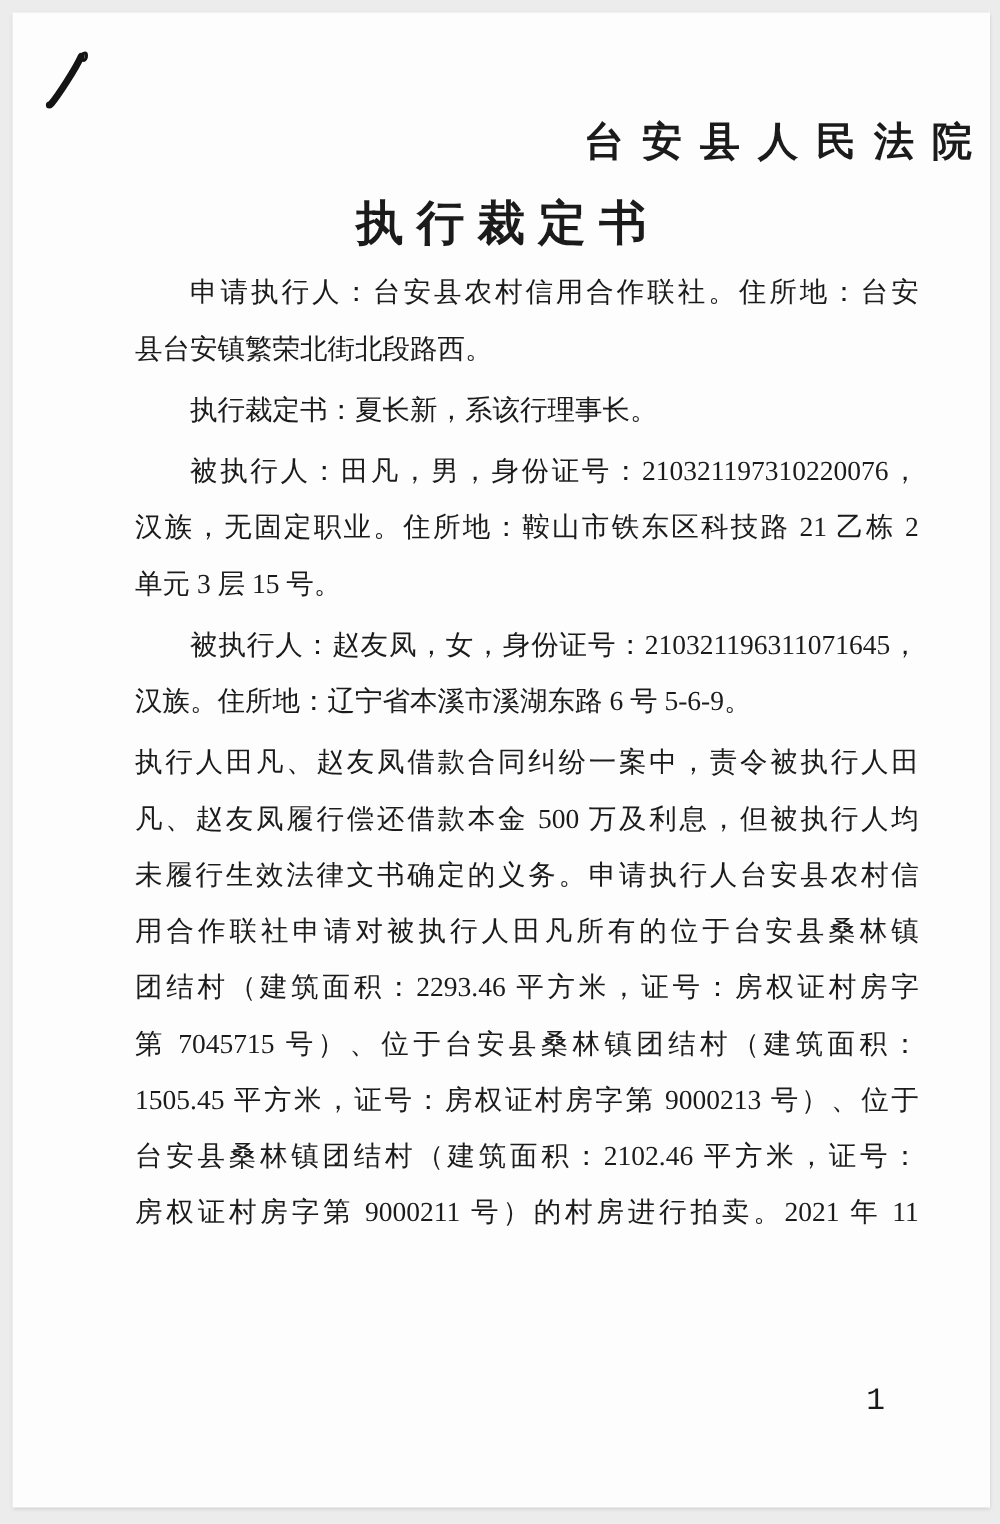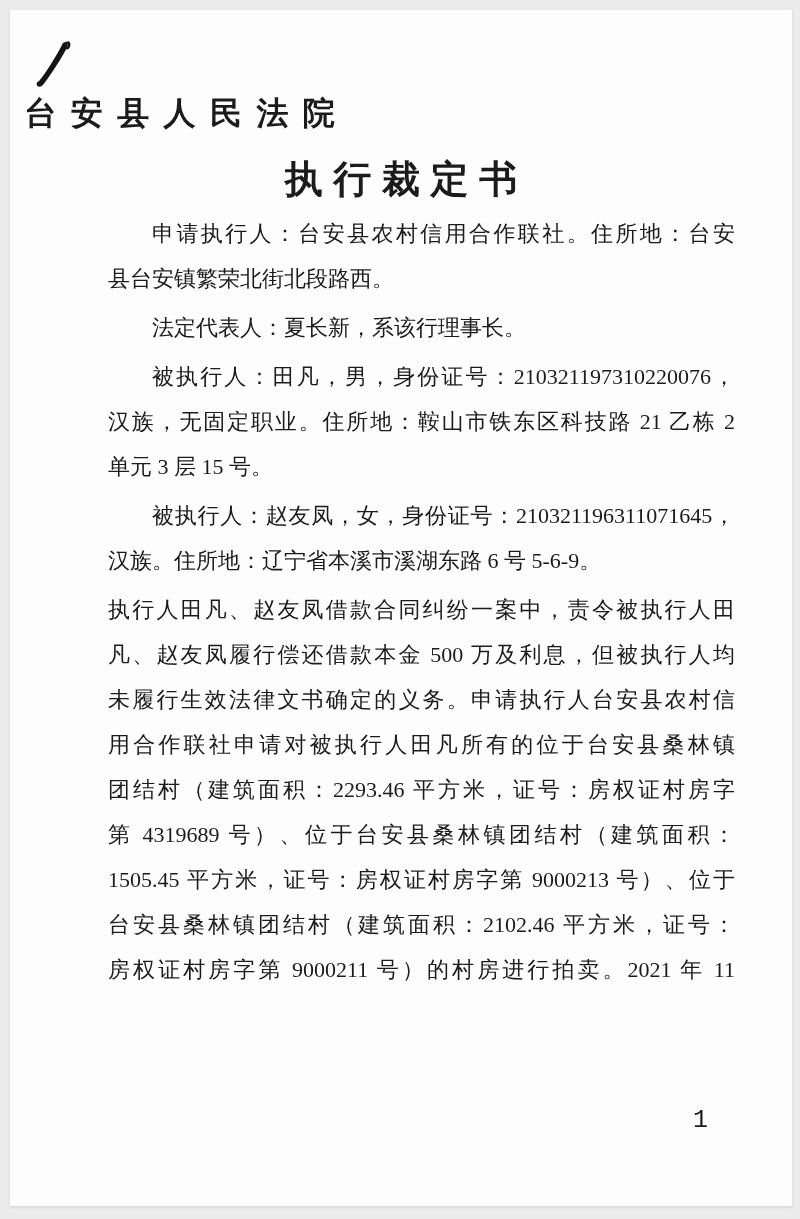--- a/index.html
+++ b/index.html
@@ -17,21 +17,21 @@
     box-shadow: 0 1px 3px rgba(0,0,0,0.12);
     color: #1b1b1b;
   }
   .pen-mark {
     position: absolute;
     left: 22px; top: 20px;
     width: 46px; height: 60px;
   }
   .court-name {
     margin-top: 86px;
-    text-align: left;
+    text-align: right;
     font-size: 32px;
     font-weight: bold;
     letter-spacing: 0.45em;
     text-indent: 0.45em;
     line-height: 1.1;
     white-space: nowrap;
   }
   .doc-title {
     margin-top: 28px;
     text-align: center;
@@ -88,38 +88,38 @@
 
   <div class="doc-title">执行裁定书</div>
 
 
   <div class="doc-body">
       <div class="para">
         <div class="line indent">申请执行人：台安县农村信用合作联社。住所地：台安</div>
         <div class="line last">县台安镇繁荣北街北段路西。</div>
       </div>
       <div class="para">
-        <div class="line indent last">法定代表人：夏长新，系该行理事长。</div>
+        <div class="line indent last">执行裁定书：夏长新，系该行理事长。</div>
       </div>
       <div class="para">
         <div class="line indent">被执行人：田凡，男，身份证号：210321197310220076，</div>
         <div class="line">汉族，无固定职业。住所地：鞍山市铁东区科技路 21 乙栋 2</div>
         <div class="line last">单元 3 层 15 号。</div>
       </div>
       <div class="para">
         <div class="line indent">被执行人：赵友凤，女，身份证号：210321196311071645，</div>
         <div class="line last">汉族。住所地：辽宁省本溪市溪湖东路 6 号 5-6-9。</div>
       </div>
       <div class="para">
         <div class="line">执行人田凡、赵友凤借款合同纠纷一案中，责令被执行人田</div>
         <div class="line">凡、赵友凤履行偿还借款本金 500 万及利息，但被执行人均</div>
         <div class="line">未履行生效法律文书确定的义务。申请执行人台安县农村信</div>
         <div class="line">用合作联社申请对被执行人田凡所有的位于台安县桑林镇</div>
         <div class="line">团结村（建筑面积：2293.46 平方米，证号：房权证村房字</div>
-        <div class="line">第 4319689 号）、位于台安县桑林镇团结村（建筑面积：</div>
+        <div class="line">第 7045715 号）、位于台安县桑林镇团结村（建筑面积：</div>
         <div class="line">1505.45 平方米，证号：房权证村房字第 9000213 号）、位于</div>
         <div class="line">台安县桑林镇团结村（建筑面积：2102.46 平方米，证号：</div>
         <div class="line">房权证村房字第 9000211 号）的村房进行拍卖。2021 年 11</div>
       </div>
     </div>
 
   <div class="page-number">1</div>
 
 </div>
 

